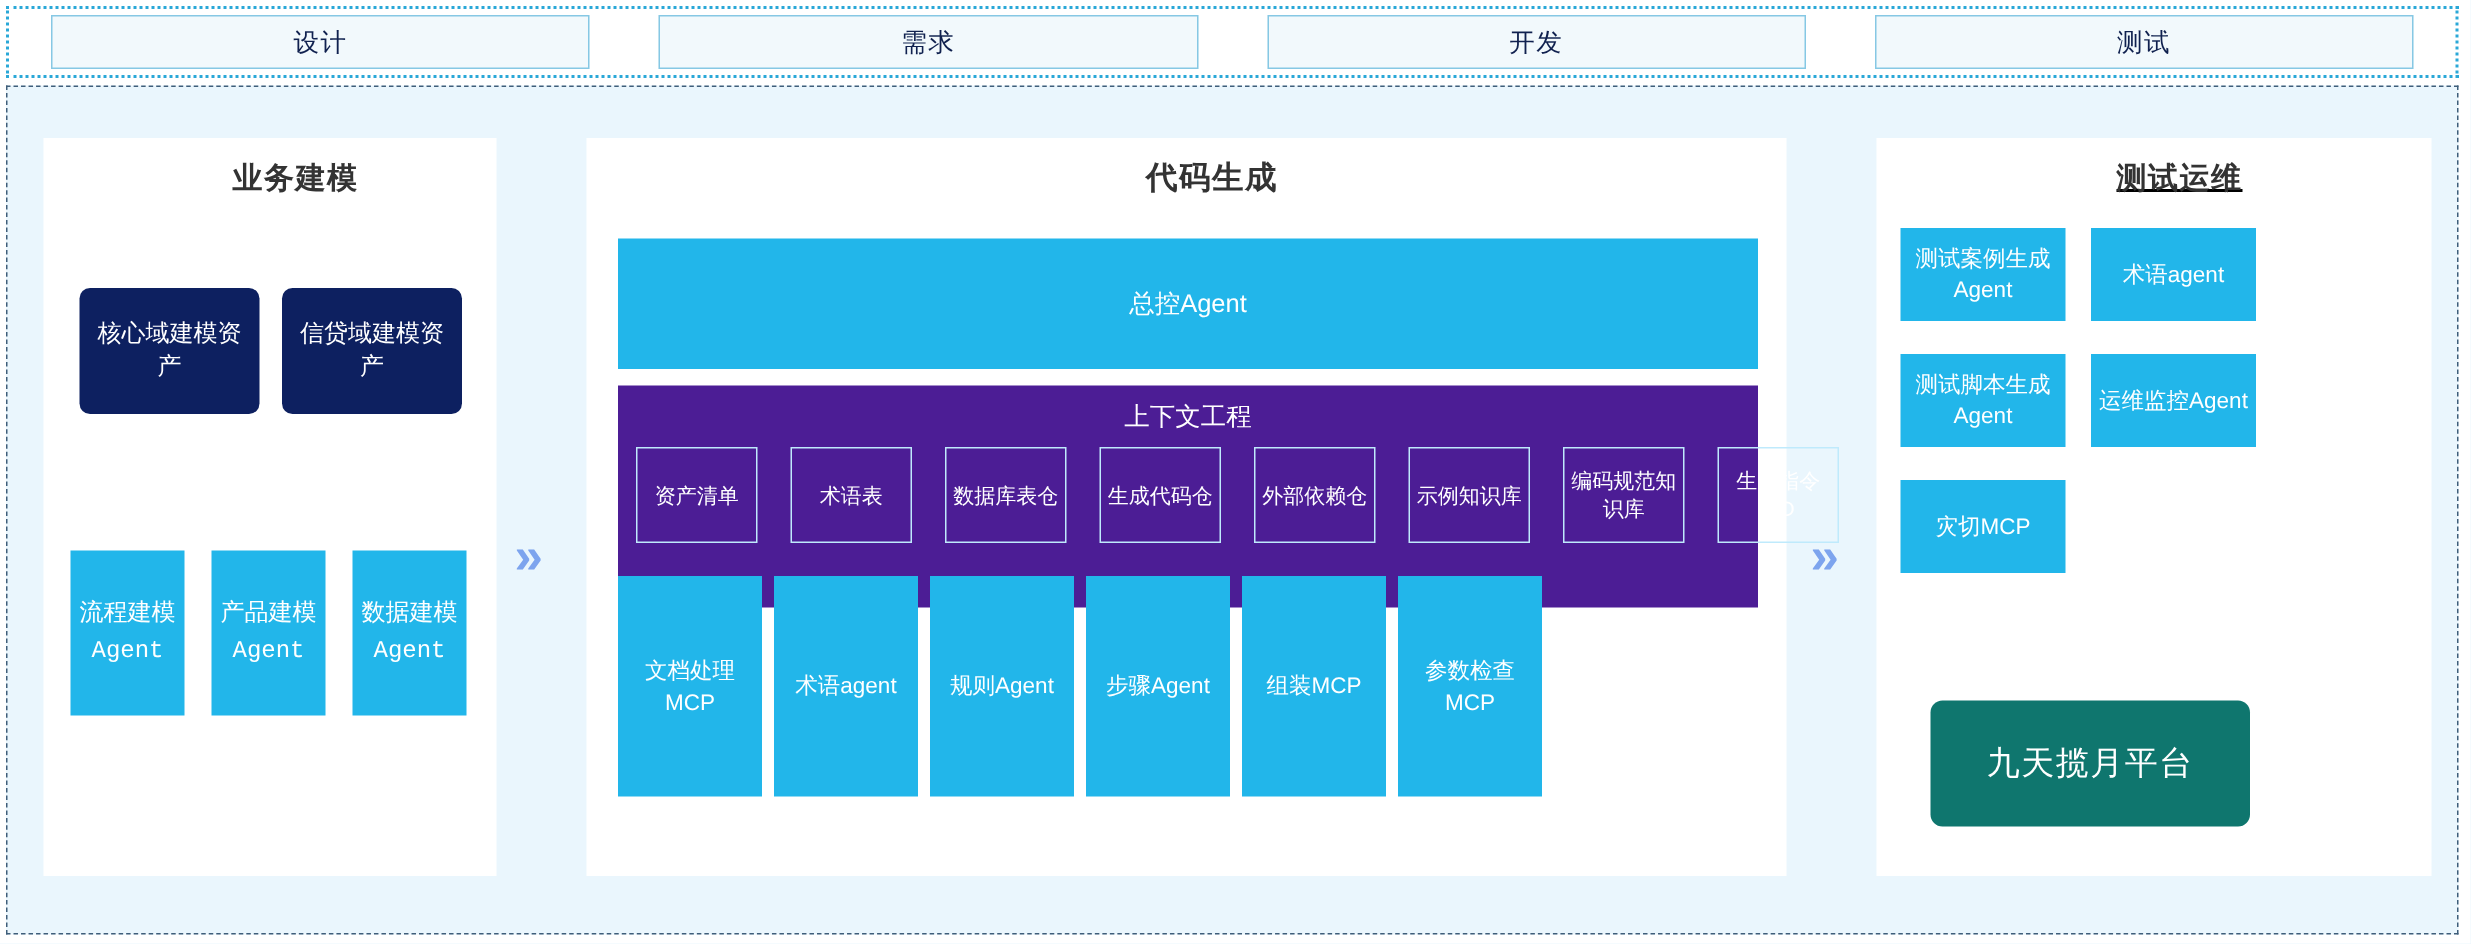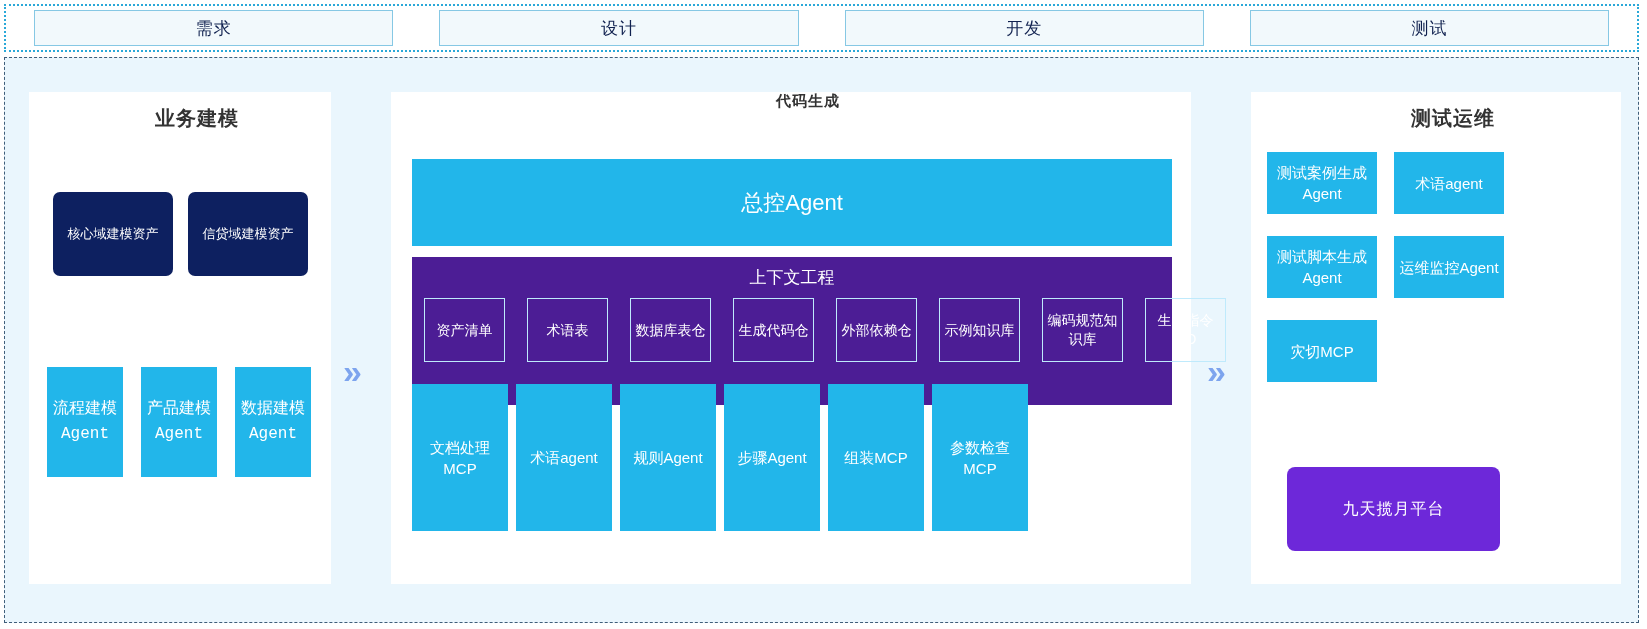--- a/index.html
+++ b/index.html
@@ -55,21 +55,21 @@
     position:absolute;left:24px;top:34px;width:302px;height:492px;
   }
   .panel-left .panel-title{margin-top:13px;}
   .asset-row{
     position:absolute;left:24px;top:100px;
     display:flex;gap:15px;
   }
   .asset-box{
     width:120px;height:84px;
     background:#0d2060;border-radius:7px;
-    color:#ffffff;font-size:13px;line-height:22px;
+    color:#ffffff;font-size:16px;line-height:22px;
     display:flex;align-items:center;justify-content:center;
     text-align:center;padding:0 6px;box-sizing:border-box;
   }
   .bm-agent-row{
     position:absolute;left:18px;top:275px;
     display:flex;gap:18px;
   }
   .bm-agent{
     width:76px;height:110px;
     background:#22b6ea;color:#ffffff;
@@ -85,24 +85,24 @@
     font-size:34px;font-weight:bold;color:#7da4ee;
     line-height:1;user-select:none;
   }
   .chev-1{left:338px;top:296px;}
   .chev-2{left:1202px;top:296px;}
 
   
   .panel-mid{
     position:absolute;left:386px;top:34px;width:800px;height:492px;
   }
-  .panel-mid .panel-title{margin-top:0;font-size:15px;}
+  .panel-mid .panel-title{margin-top:12px;font-size:21px;}
   .master-bar{
     position:absolute;left:21px;top:67px;width:760px;height:87px;
-    background:#22b6ea;color:#ffffff;font-size:22px;
+    background:#22b6ea;color:#ffffff;font-size:17px;
     display:flex;align-items:center;justify-content:center;
   }
   .ctx-block{
     position:absolute;left:21px;top:165px;width:760px;height:148px;
     background:#4c1d95;
   }
   .ctx-head{
     color:#ffffff;font-size:17px;text-align:center;padding-top:9px;
   }
   .ctx-items{
@@ -123,53 +123,53 @@
   .mcp-box{
     width:96px;height:147px;
     background:#22b6ea;color:#ffffff;
     font-size:15px;line-height:21px;
     display:flex;align-items:center;justify-content:center;
     text-align:center;padding:0 3px;box-sizing:border-box;
   }
 
   
   .panel-right{
-    position:absolute;left:1246px;top:34px;width:370px;height:492px;
+    position:absolute;left:1246px;top:34px;width:370px;height:492px;text-decoration:underline;
   }
   .panel-right .panel-title{margin-top:13px;}
   .test-grid{
     position:absolute;left:16px;top:60px;
     display:grid;
     grid-template-columns:110px 110px;
     gap:22px 17px;
   }
   .test-box{
     height:62px;background:#22b6ea;color:#ffffff;
     font-size:15px;line-height:21px;
     display:flex;align-items:center;justify-content:center;
     text-align:center;padding:0 4px;box-sizing:border-box;
   }
   .platform-box{
     position:absolute;left:36px;top:375px;width:213px;height:84px;
-    background:#6d28d9;border-radius:8px;
-    color:#ffffff;font-size:16px;letter-spacing:1px;
+    background:#0f766e;border-radius:8px;
+    color:#ffffff;font-size:22px;letter-spacing:1px;
     display:flex;align-items:center;justify-content:center;
   }
 </style>
 </head>
 <body>
 
 <div class="stage">
 
   <div class="phase-strip">
     <div class="phase-box">
+        <span>设计</span>
+      </div>
+    <div class="phase-box">
         <span>需求</span>
-      </div>
-    <div class="phase-box">
-        <span>设计</span>
       </div>
     <div class="phase-box">
         <span>开发</span>
       </div>
     <div class="phase-box">
         <span>测试</span>
       </div>
   </div>
 
   <div class="body-area">

